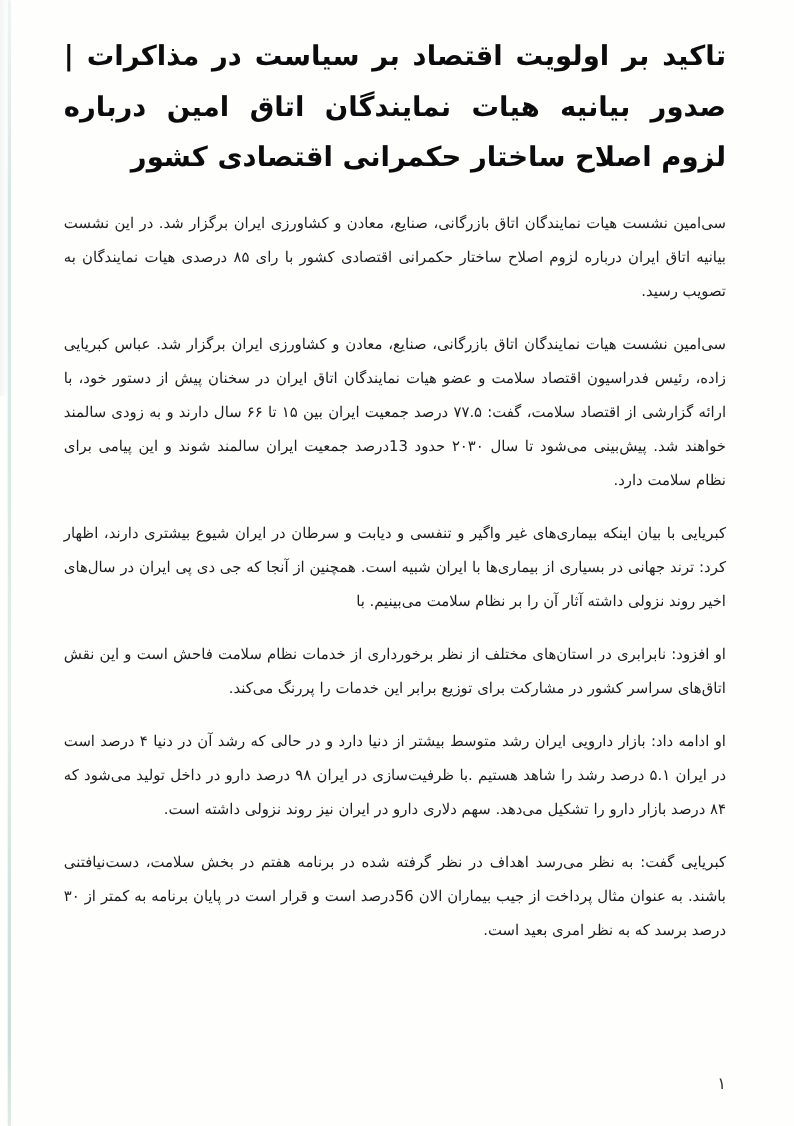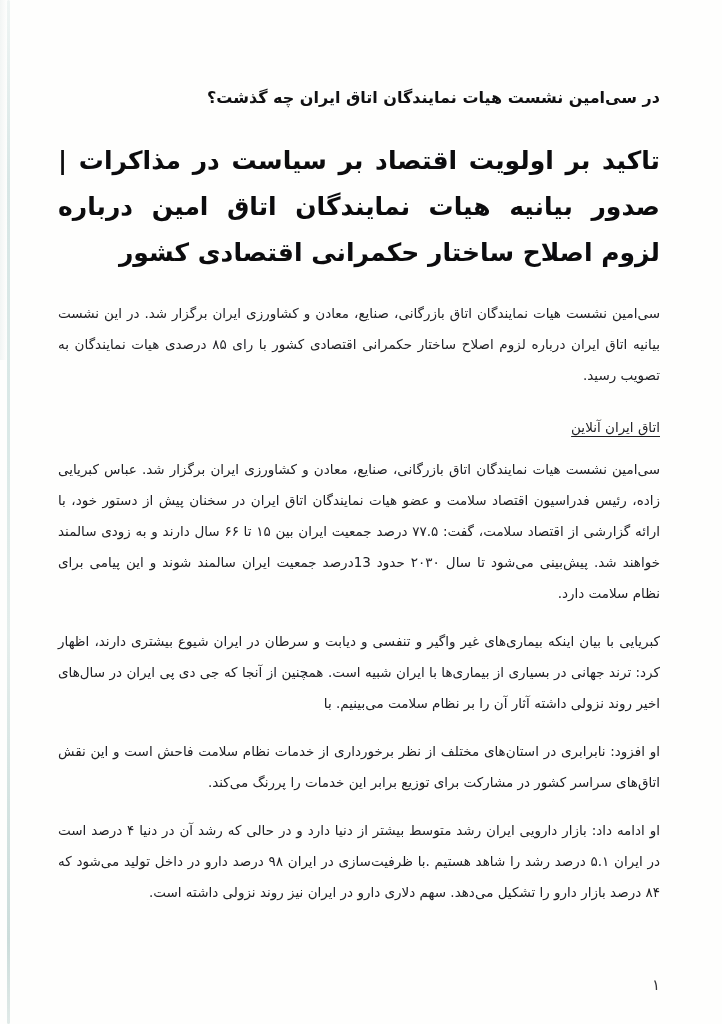--- a/index.html
+++ b/index.html
@@ -96,36 +96,33 @@
 </head>
 <body>
 
 <div class="page">
 
   <div class="scan-corner"></div>
   <div class="scan-edge"></div>
 
   <main class="content">
 
-    <h2 class="kicker">در سی‌امین نشست هیات نمایندگان اتاق ایران چه گذشت؟</h2>
 
     <h1 class="headline">تاکید بر اولویت اقتصاد بر سیاست در مذاکرات | صدور بیانیه هیات نمایندگان اتاق امین درباره لزوم اصلاح ساختار حکمرانی اقتصادی کشور</h1>
 
     <p class="lead">سی‌امین نشست هیات نمایندگان اتاق بازرگانی، صنایع، معادن و کشاورزی ایران برگزار شد. در این نشست بیانیه اتاق ایران درباره لزوم اصلاح ساختار حکمرانی اقتصادی کشور با رای ۸۵ درصدی هیات نمایندگان به تصویب رسید.</p>
 
-    <p class="source">
-      <span>اتاق ایران آنلاین</span>
-    </p>
 
     <p class="body-para">سی‌امین نشست هیات نمایندگان اتاق بازرگانی، صنایع، معادن و کشاورزی ایران برگزار شد. عباس کبریایی زاده، رئیس فدراسیون اقتصاد سلامت و عضو هیات نمایندگان اتاق ایران در سخنان پیش از دستور خود، با ارائه گزارشی از اقتصاد سلامت، گفت: ۷۷.۵ درصد جمعیت ایران بین ۱۵ تا ۶۶ سال دارند و به زودی سالمند خواهند شد. پیش‌بینی می‌شود تا سال ۲۰۳۰ حدود 13درصد جمعیت ایران سالمند شوند و این پیامی برای نظام سلامت دارد.</p>
 
     <p class="body-para">کبریایی با بیان اینکه بیماری‌های غیر واگیر و تنفسی و دیابت و سرطان در ایران شیوع بیشتری دارند، اظهار کرد: ترند جهانی در بسیاری از بیماری‌ها با ایران شبیه است. همچنین از آنجا که جی دی پی ایران در سال‌های اخیر روند نزولی داشته آثار آن را بر نظام سلامت می‌بینیم. با</p>
 
     <p class="body-para">او افزود: نابرابری در استان‌های مختلف از نظر برخورداری از خدمات نظام سلامت فاحش است و این نقش اتاق‌های سراسر کشور در مشارکت برای توزیع برابر این خدمات را پررنگ می‌کند.</p>
 
     <p class="body-para">او ادامه داد: بازار دارویی ایران رشد متوسط بیشتر از دنیا دارد و در حالی که رشد آن در دنیا ۴ درصد است در ایران ۵.۱ درصد رشد را شاهد هستیم .با ظرفیت‌سازی در ایران ۹۸ درصد دارو در داخل تولید می‌شود که ۸۴ درصد بازار دارو را تشکیل می‌دهد. سهم دلاری دارو در ایران نیز روند نزولی داشته است.</p>
 
+    <p class="body-para">کبریایی گفت: به نظر می‌رسد اهداف در نظر گرفته شده در برنامه هفتم در بخش سلامت، دست‌نیافتنی باشند. به عنوان مثال پرداخت از جیب بیماران الان 56درصد است و قرار است در پایان برنامه به کمتر از ۳۰ درصد برسد که به نظر امری بعید است.</p>
 
   </main>
 
   <div class="page-number">۱</div>
 
 </div>
 
 </body></html>

